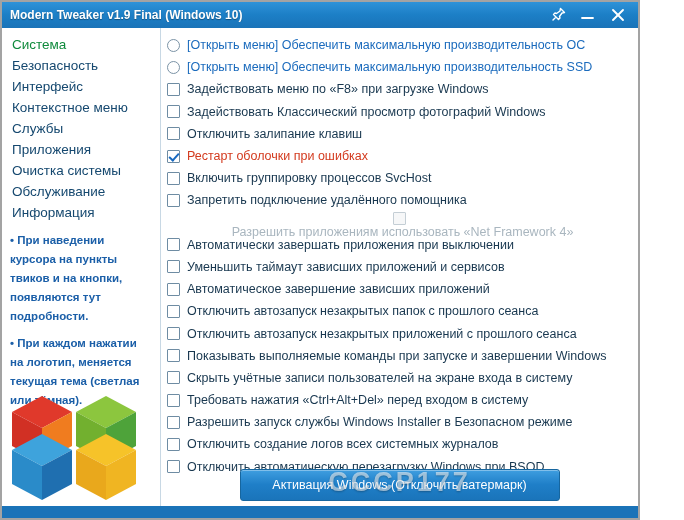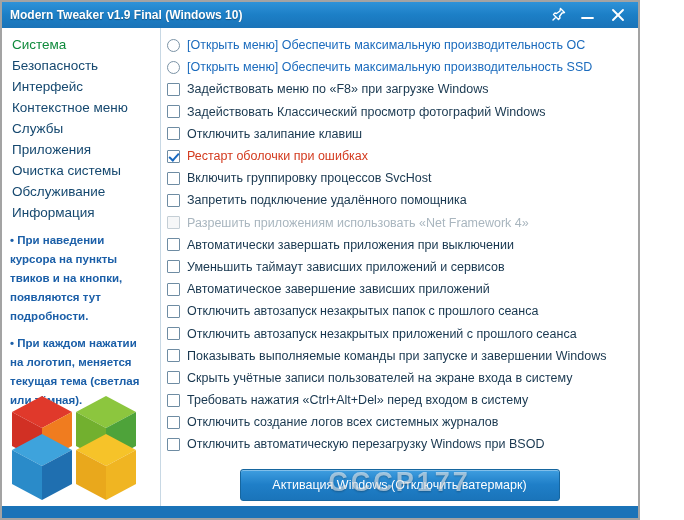--- a/index.html
+++ b/index.html
@@ -136,21 +136,21 @@
     left: 3px;
     top: 0px;
     width: 4px;
     height: 8px;
     border: solid #1769c0;
     border-width: 0 2px 2px 0;
     transform: rotate(42deg);
   }
   .opt.blue { color: #1b6bbd; }
   .opt.red  { color: #d33a1e; }
-  .opt.disabled { color: #a9b6bf; }
+  .opt.disabled { color: #a9b6bf; flex-direction: column; }
   .opt.disabled .box { border-color: #c4ced5; background: #f6f7f8; }
   
   .footer {
     position: absolute;
     left: 0;
     right: 0;
     bottom: 4px;
     height: 34px;
     display: flex;
     justify-content: center;
@@ -330,20 +330,24 @@
       <div class="opt">
         <span class="box"></span>
         <span>Скрыть учётные записи пользователей на экране входа в систему</span>
       </div>
       <div class="opt">
         <span class="box"></span>
         <span>Требовать нажатия «Ctrl+Alt+Del» перед входом в систему</span>
       </div>
       <div class="opt">
         <span class="box"></span>
+        <span>Разрешить запуск службы Windows Installer в Безопасном режиме</span>
+      </div>
+      <div class="opt">
+        <span class="box"></span>
         <span>Отключить создание логов всех системных журналов</span>
       </div>
       <div class="opt">
         <span class="box"></span>
         <span>Отключить автоматическую перезагрузку Windows при BSOD</span>
       </div>
 
       <div class="footer">
         <div class="action-button">Активация Windows (Отключить ватермарк)</div>
       </div>

